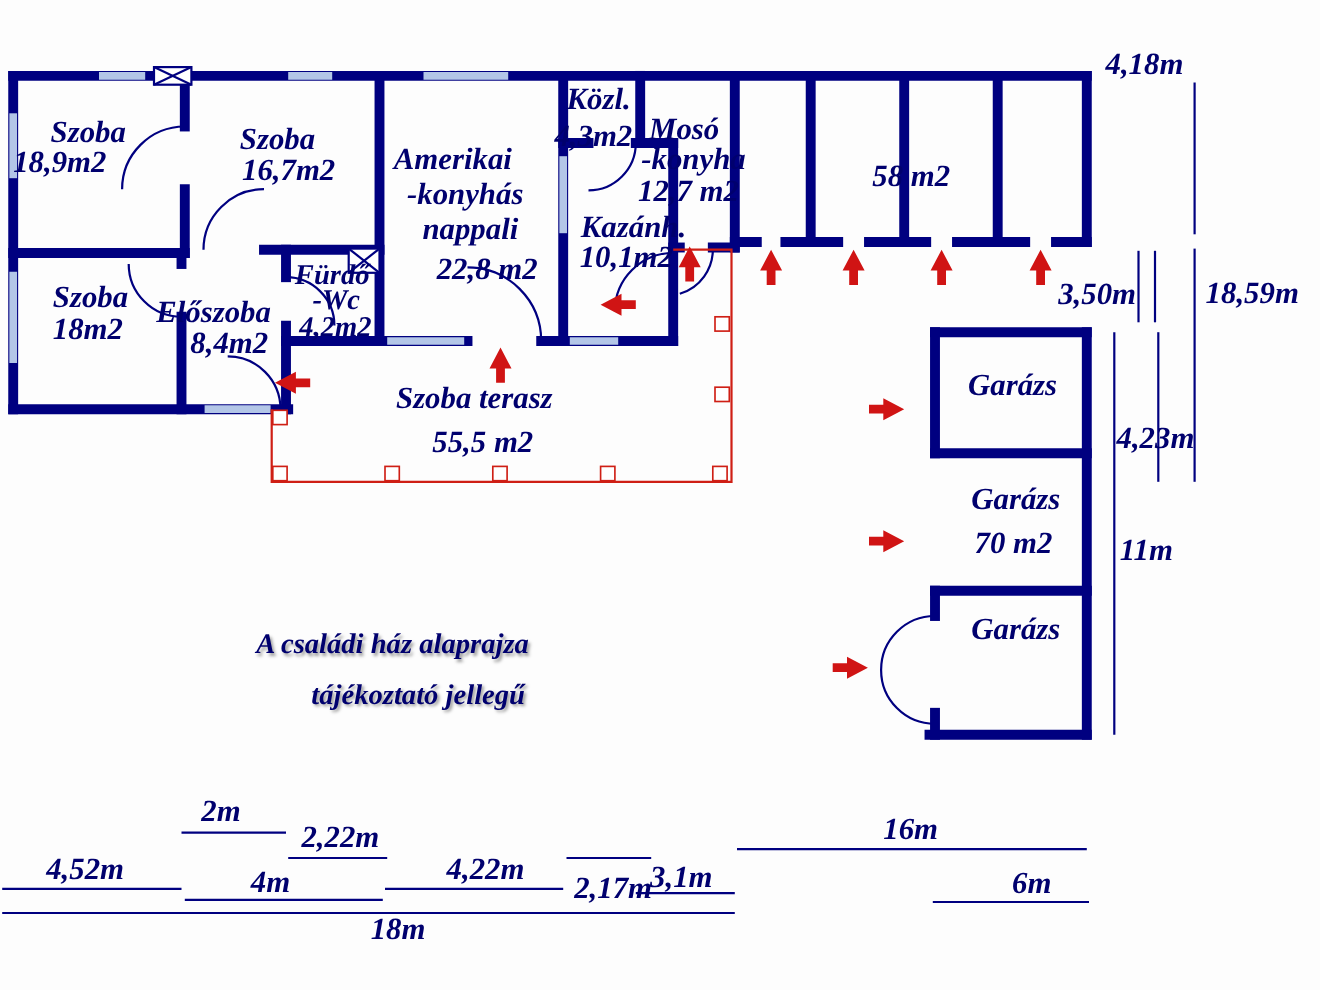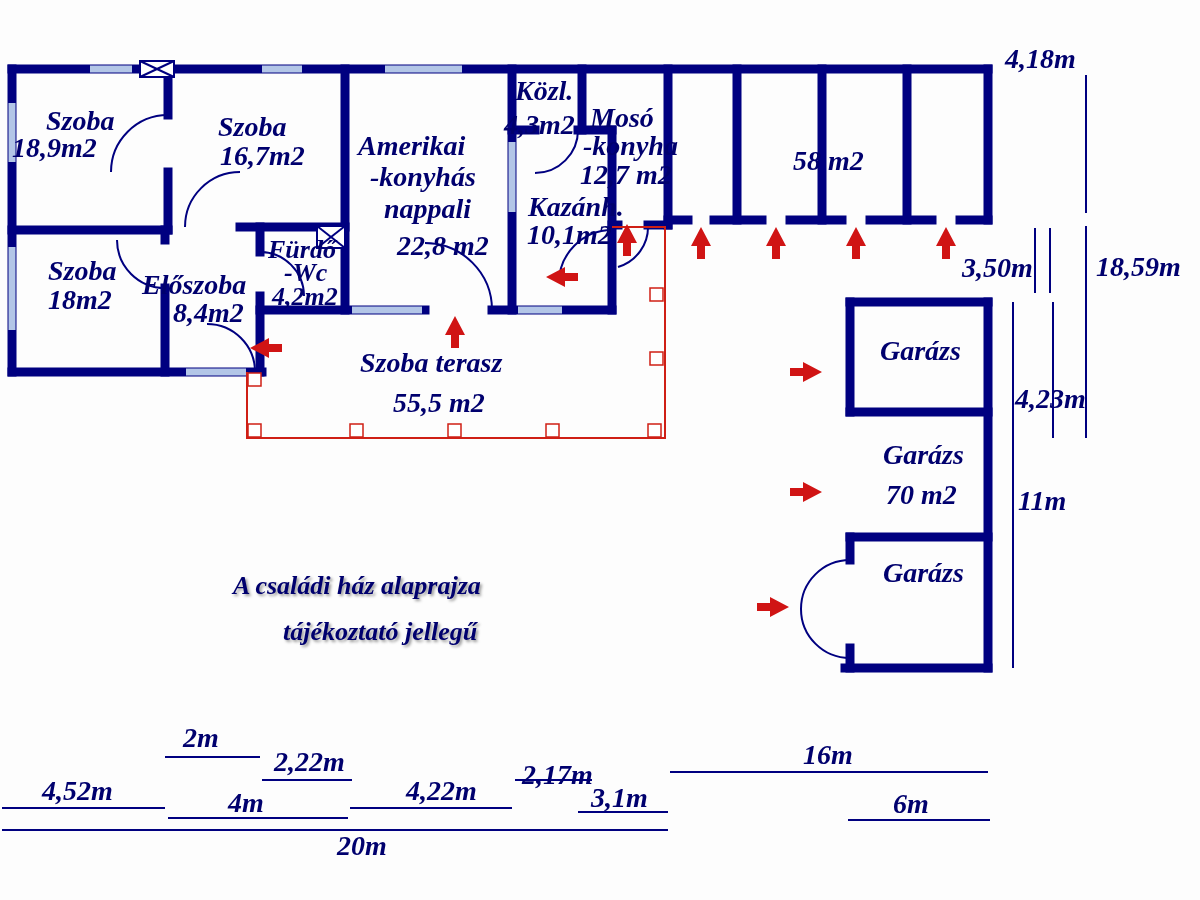--- a/index.html
+++ b/index.html
@@ -212,19 +212,19 @@
   <div class="lbl" style="left:962px;top:253px">3,50m</div>
   <div class="lbl" style="left:1096px;top:252px">18,59m</div>
   <div class="lbl" style="left:1015px;top:384px">4,23m</div>
   <div class="lbl" style="left:1018px;top:486px">11m</div>
 
   <div class="lbl" style="left:183px;top:723px">2m</div>
   <div class="lbl" style="left:274px;top:747px">2,22m</div>
   <div class="lbl" style="left:42px;top:776px">4,52m</div>
   <div class="lbl" style="left:228px;top:788px">4m</div>
   <div class="lbl" style="left:406px;top:776px">4,22m</div>
-  <div class="lbl" style="left:522px;top:760px">2,17m</div>
+  <div class="lbl" style="left:522px;top:793px">2,17m</div>
   <div class="lbl" style="left:591px;top:783px">3,1m</div>
   <div class="lbl" style="left:803px;top:740px">16m</div>
-  <div class="lbl" style="left:893px;top:789px">6m</div>
-  <div class="lbl" style="left:337px;top:831px">20m</div>
+  <div class="lbl" style="left:920px;top:789px">6m</div>
+  <div class="lbl" style="left:337px;top:831px">18m</div>
 
 </div>
 
 </body></html>

